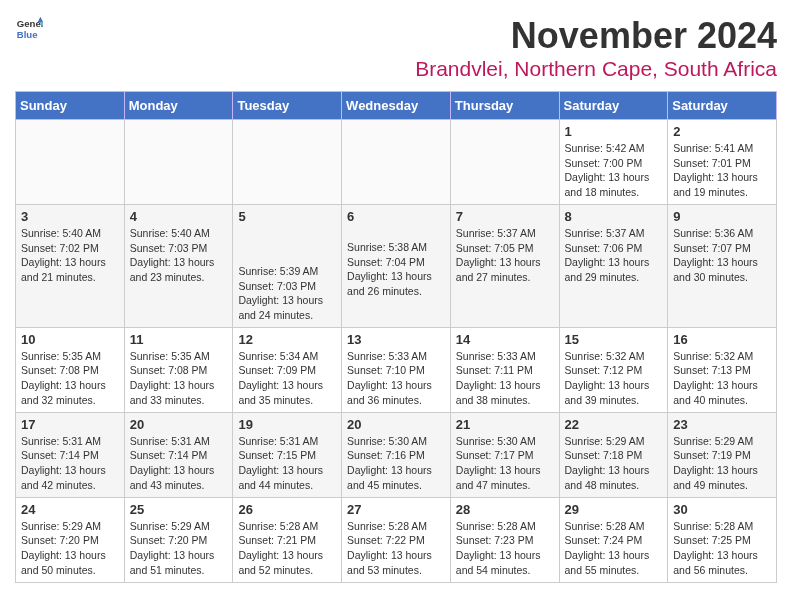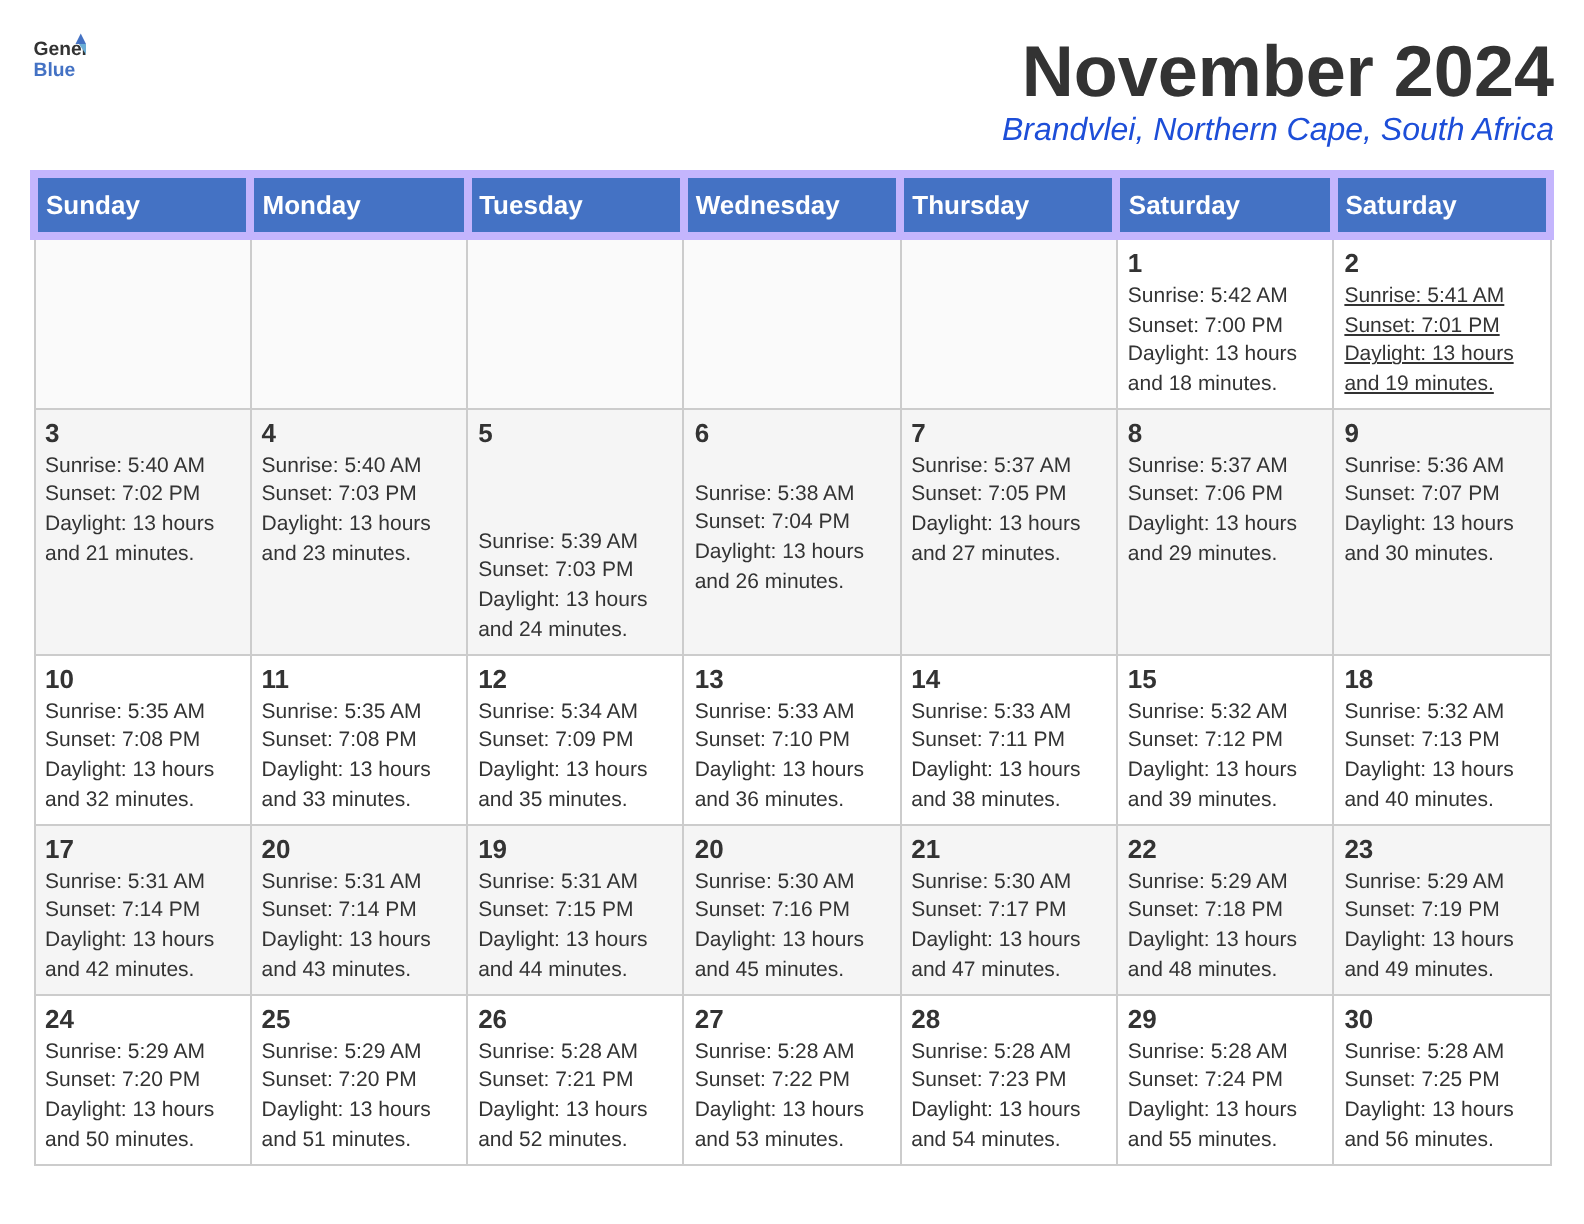--- a/index.html
+++ b/index.html
@@ -28,36 +28,35 @@
     .title-area {
       text-align: right;
     }
     .month-title {
       font-size: 36px;
       font-weight: bold;
       color: #333;
       text-align: right;
     }
     .location-title {
-      font-size: 16px;
-      color: #1d4ed8;
-      font-style: italic;
+      font-size: 21px;
+      color: #be185d;
     }
     table {
       width: 100%;
       border-collapse: collapse;
       table-layout: fixed;
     }
     th {
       background-color: #4472C4;
       color: white;
       padding: 6px 4px;
       text-align: left;
       font-size: 13px;
-      border: 4px solid #c4b5fd;
+      border: 1px solid #c4b5fd;
     }
     td {
       border: 1px solid #ccc;
       vertical-align: top;
       padding: 4px 5px;
       font-size: 11px;
       height: 85px;
       background: #fff;
     }
     td.empty {
@@ -120,21 +119,21 @@
         <td class="empty"></td>
         <td class="empty"></td>
         <td>
           <span class="day-num">1</span>
           <div class="day-info" style="white-space: pre-line;">Sunrise: 5:42 AM
 Sunset: 7:00 PM
 Daylight: 13 hours and 18 minutes.</div>
         </td>
         <td>
           <span class="day-num">2</span>
-          <div class="day-info" style="white-space: pre-line; text-decoration: underline;">Sunrise: 5:41 AM
+          <div class="day-info" style="white-space: pre-line;">Sunrise: 5:41 AM
 Sunset: 7:01 PM
 Daylight: 13 hours and 19 minutes.</div>
         </td>
       </tr>
       <tr>
         <td>
           <span class="day-num">3</span>
           <div class="day-info" style="white-space: pre-line;">Sunrise: 5:40 AM
 Sunset: 7:02 PM
 Daylight: 13 hours and 21 minutes.</div>
@@ -207,21 +206,21 @@
 Sunset: 7:11 PM
 Daylight: 13 hours and 38 minutes.</div>
         </td>
         <td>
           <span class="day-num">15</span>
           <div class="day-info" style="white-space: pre-line;">Sunrise: 5:32 AM
 Sunset: 7:12 PM
 Daylight: 13 hours and 39 minutes.</div>
         </td>
         <td>
-          <span class="day-num">18</span>
+          <span class="day-num">16</span>
           <div class="day-info" style="white-space: pre-line;">Sunrise: 5:32 AM
 Sunset: 7:13 PM
 Daylight: 13 hours and 40 minutes.</div>
         </td>
       </tr>
       <tr>
         <td>
           <span class="day-num">17</span>
           <div class="day-info" style="white-space: pre-line;">Sunrise: 5:31 AM
 Sunset: 7:14 PM

